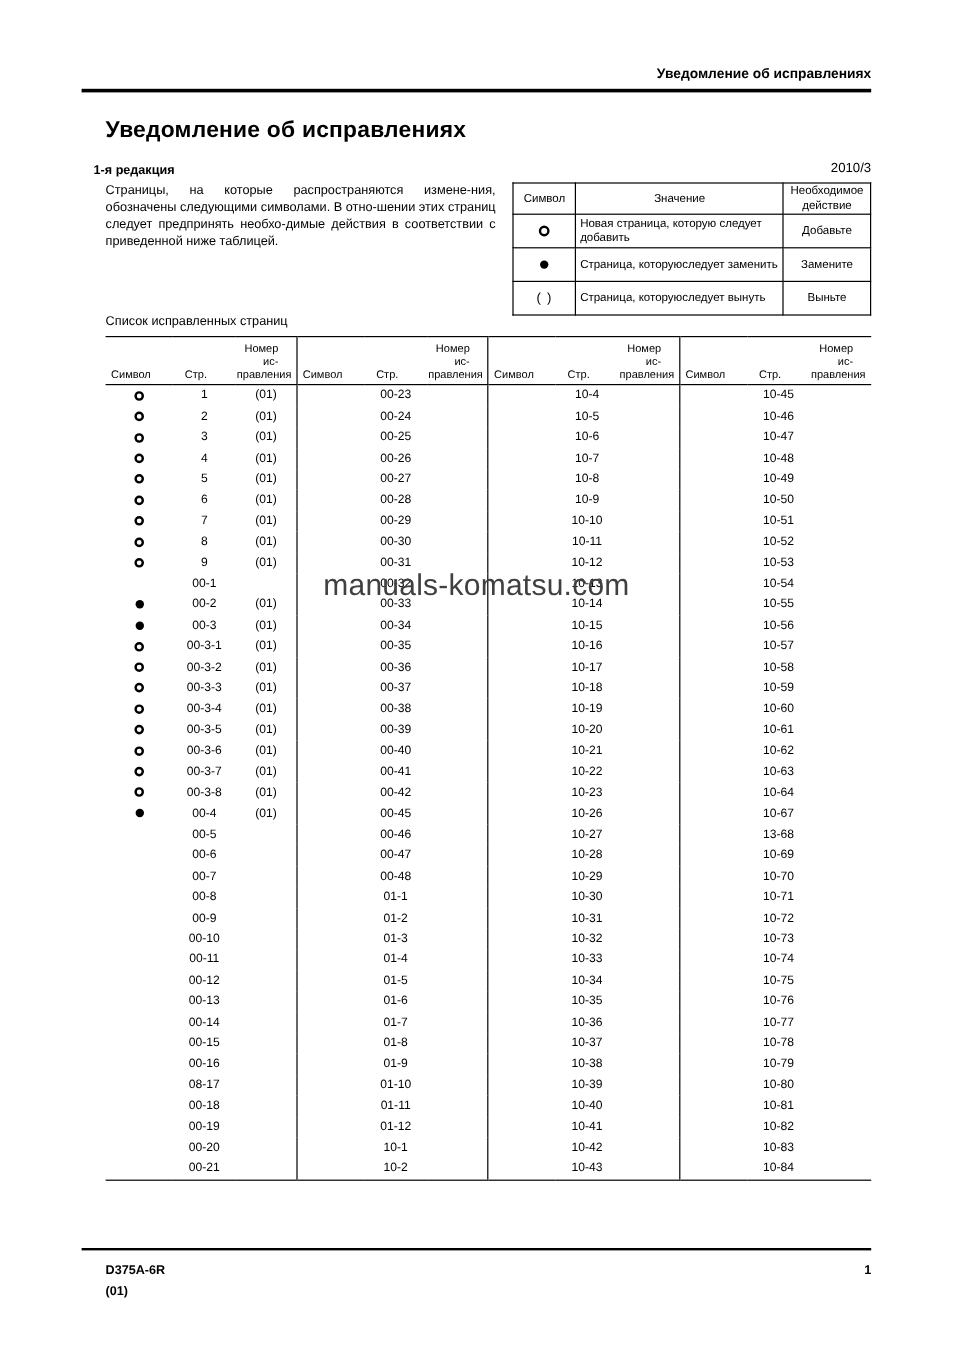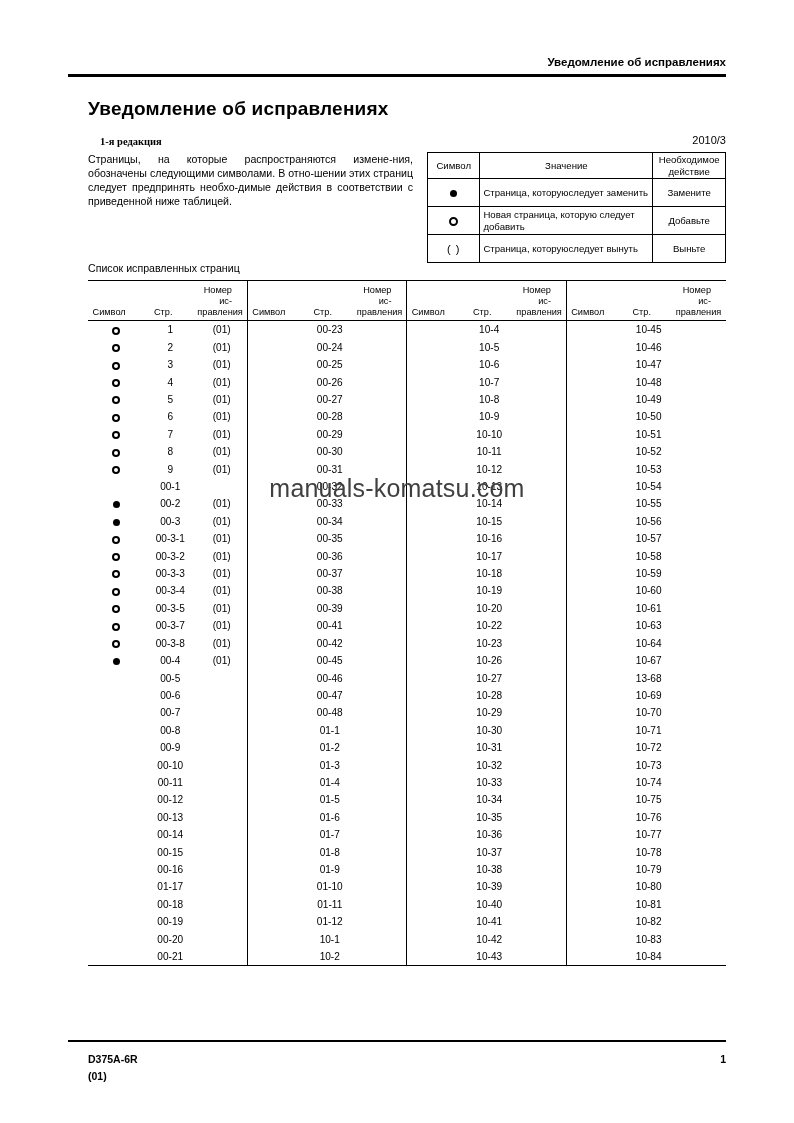--- a/index.html
+++ b/index.html
@@ -48,25 +48,24 @@
     top: 98px;
     font-size: 19px;
     font-weight: bold;
     letter-spacing: 0.2px;
     white-space: nowrap;
   }
 
   
   .rev-label {
     position: absolute;
-    left: 100px;
+    left: 78px;
     top: 136px;
     font-size: 10.5px;
     font-weight: bold;
-    font-family: Liberation Serif, serif;
   }
   .intro-par {
     position: absolute;
     left: 88px;
     top: 152px;
     width: 325px;
     font-size: 10.6px;
     line-height: 14.1px;
     text-align: justify;
   }
@@ -286,31 +285,31 @@
     <thead>
       <tr>
         <th class="lg-sym">Символ</th>
         <th class="lg-mean">Значение</th>
         <th class="lg-act">Необходимое действие</th>
       </tr>
     </thead>
     <tbody>
       <tr>
         <td class="c-sym">
+          <span class="sym-open"></span>
+        </td>
+        <td class="c-mean">Новая страница, которую следует добавить</td>
+        <td class="c-act">Добавьте</td>
+      </tr>
+      <tr>
+        <td class="c-sym">
           <span class="sym-filled"></span>
         </td>
         <td class="c-mean">Страница, которуюследует заменить</td>
         <td class="c-act">Замените</td>
-      </tr>
-      <tr>
-        <td class="c-sym">
-          <span class="sym-open"></span>
-        </td>
-        <td class="c-mean">Новая страница, которую следует добавить</td>
-        <td class="c-act">Добавьте</td>
       </tr>
       <tr>
         <td class="c-sym">
           <span class="sym-paren">( )</span>
         </td>
         <td class="c-mean">Страница, которуюследует вынуть</td>
         <td class="c-act">Выньте</td>
       </tr>
     </tbody>
   </table>
@@ -583,20 +582,34 @@
             <td class="t-rev"></td>
             <td class="t-symbol gsep"></td>
             <td class="t-page">10-20</td>
             <td class="t-rev"></td>
             <td class="t-symbol gsep"></td>
             <td class="t-page">10-61</td>
             <td class="t-rev"></td>
           </tr>
           <tr>
             <td class="t-symbol"><span class="dot-open"></span></td>
+            <td class="t-page">00-3-6</td>
+            <td class="t-rev">(01)</td>
+            <td class="t-symbol gsep"></td>
+            <td class="t-page">00-40</td>
+            <td class="t-rev"></td>
+            <td class="t-symbol gsep"></td>
+            <td class="t-page">10-21</td>
+            <td class="t-rev"></td>
+            <td class="t-symbol gsep"></td>
+            <td class="t-page">10-62</td>
+            <td class="t-rev"></td>
+          </tr>
+          <tr>
+            <td class="t-symbol"><span class="dot-open"></span></td>
             <td class="t-page">00-3-7</td>
             <td class="t-rev">(01)</td>
             <td class="t-symbol gsep"></td>
             <td class="t-page">00-41</td>
             <td class="t-rev"></td>
             <td class="t-symbol gsep"></td>
             <td class="t-page">10-22</td>
             <td class="t-rev"></td>
             <td class="t-symbol gsep"></td>
             <td class="t-page">10-63</td>
@@ -793,21 +806,21 @@
             <td class="t-rev"></td>
             <td class="t-symbol gsep"></td>
             <td class="t-page">10-38</td>
             <td class="t-rev"></td>
             <td class="t-symbol gsep"></td>
             <td class="t-page">10-79</td>
             <td class="t-rev"></td>
           </tr>
           <tr>
             <td class="t-symbol"></td>
-            <td class="t-page">01-17</td>
+            <td class="t-page">08-17</td>
             <td class="t-rev"></td>
             <td class="t-symbol gsep"></td>
             <td class="t-page">01-10</td>
             <td class="t-rev"></td>
             <td class="t-symbol gsep"></td>
             <td class="t-page">10-39</td>
             <td class="t-rev"></td>
             <td class="t-symbol gsep"></td>
             <td class="t-page">10-80</td>
             <td class="t-rev"></td>

